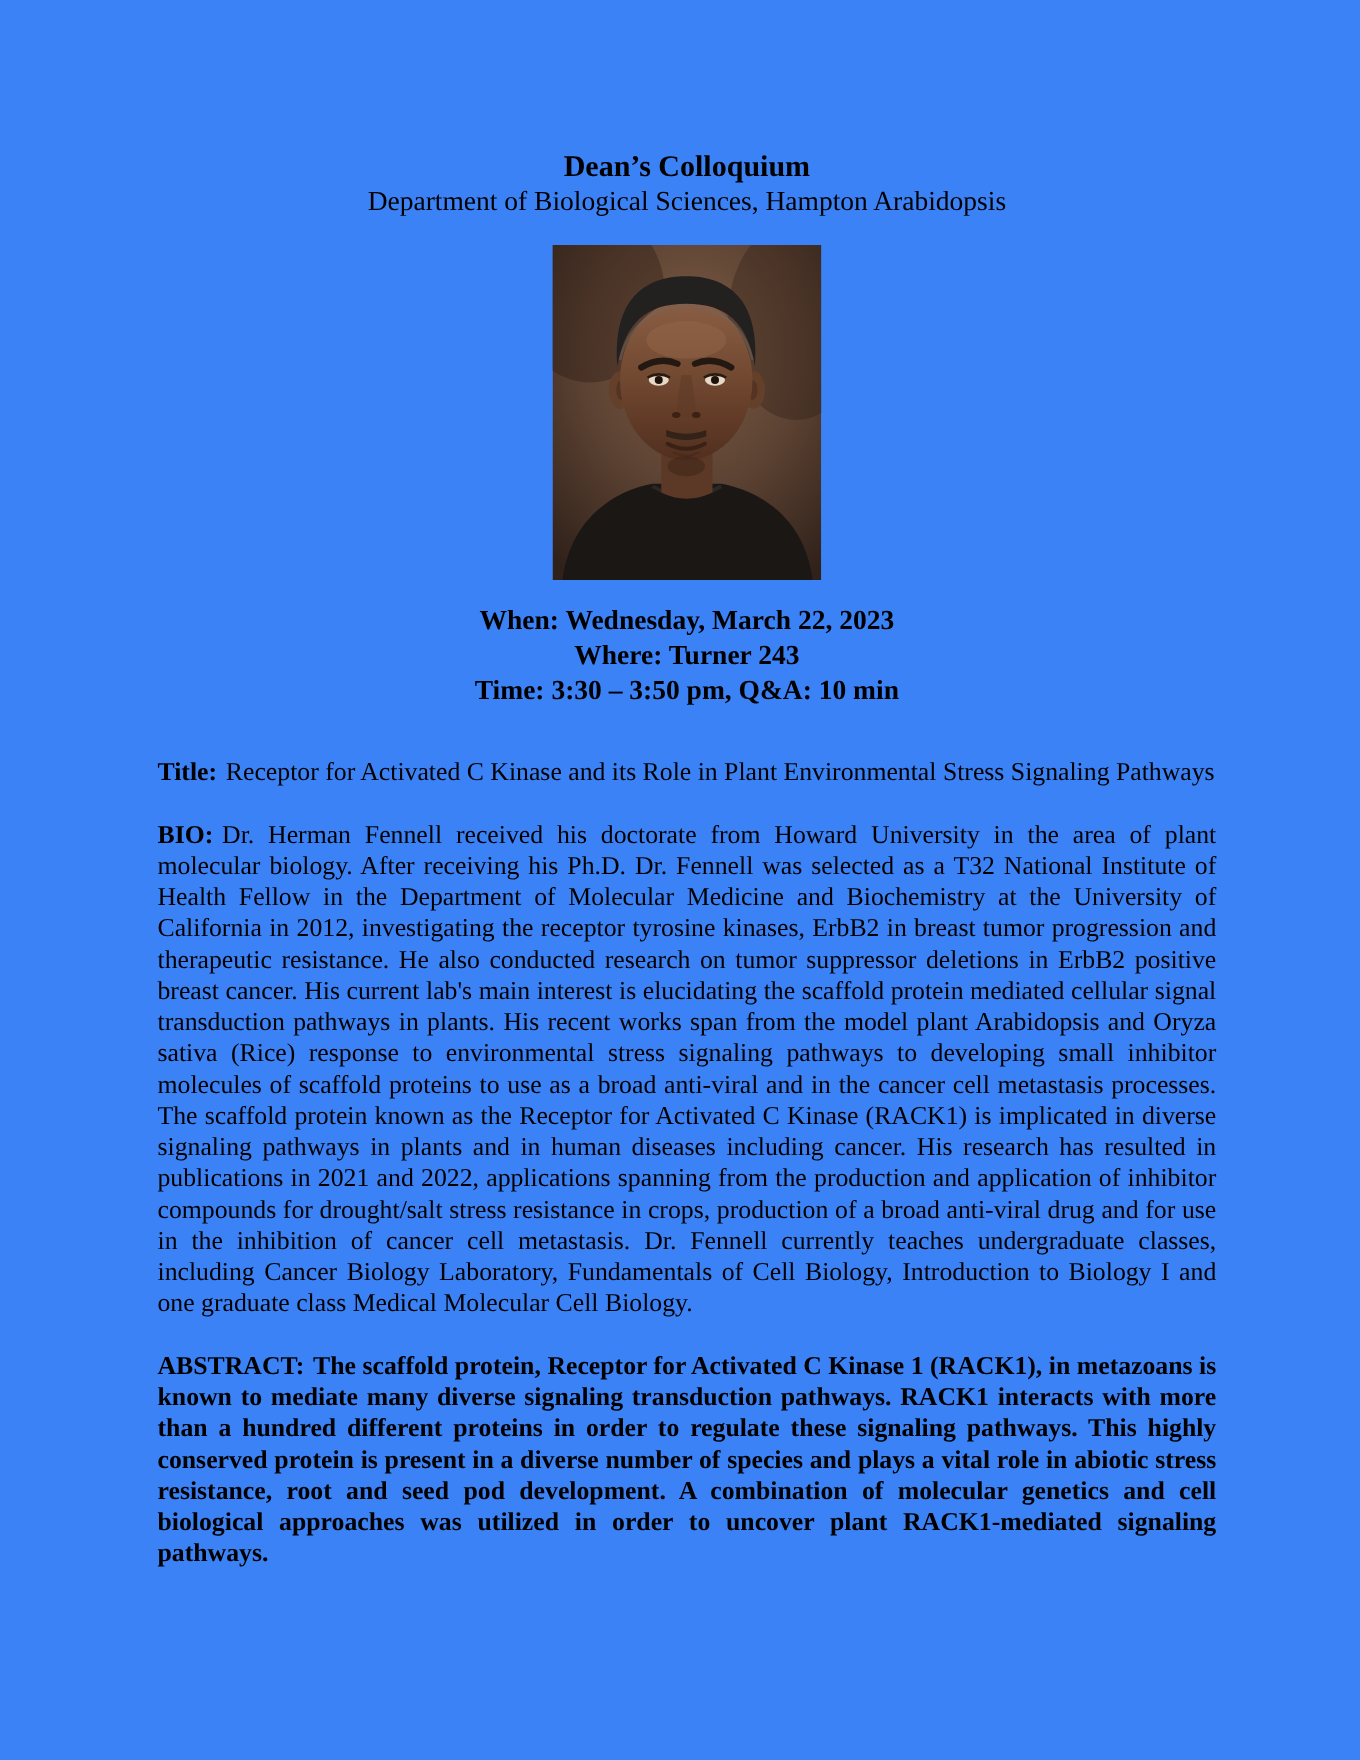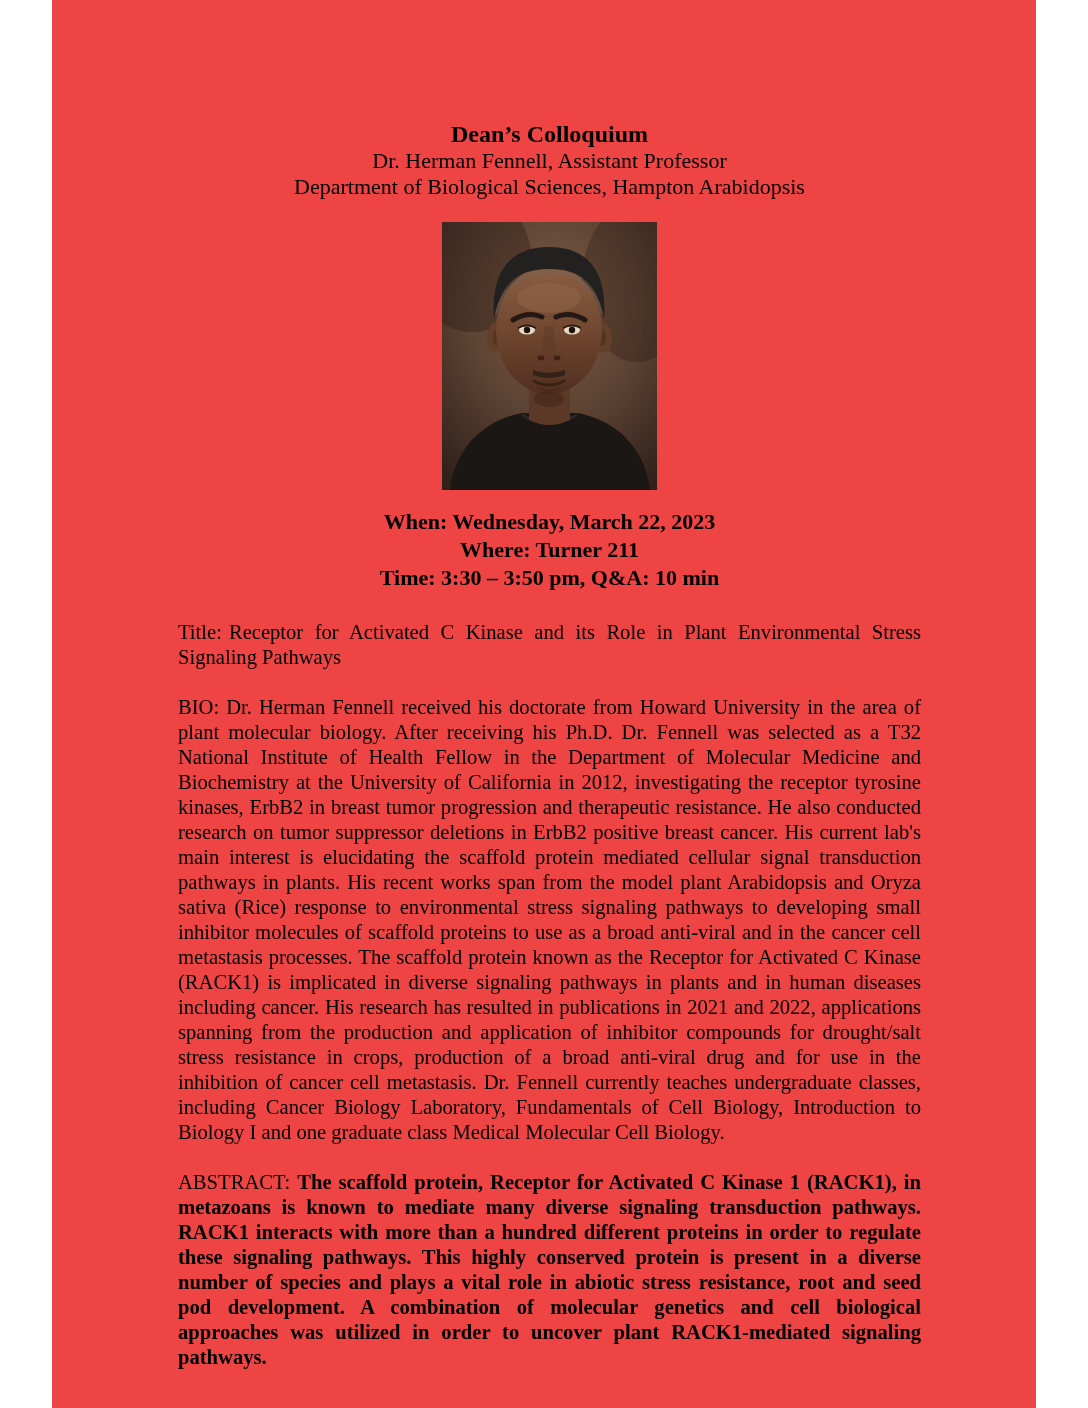--- a/index.html
+++ b/index.html
@@ -1,22 +1,22 @@
 <!DOCTYPE html>
 <html><head>
 <meta charset="utf-8">
 <style>
   * { box-sizing: border-box; }
   html, body { margin: 0; padding: 0; background: #ffffff; }
   .page {
     position: relative;
-    width: 984px;
+    width: 1088px;
     height: 1408px;
     margin: 0 auto;
-    background: #ef4444;
+    background: #3b82f6;
     color: #000000;
     font-family: "Liberation Serif", "DejaVu Serif", serif;
     padding: 120px 115px 0 126px;
     overflow: hidden;
   }
   .doc-header { text-align: center; }
   .doc-title {
     font-size: 24px;
     font-weight: bold;
     line-height: 28px;
@@ -29,41 +29,40 @@
     margin: 22px auto 18px auto;
     width: 215px;
     height: 268px;
   }
   .photo-wrap svg { display: block; }
   .event-block {
     text-align: center;
     font-weight: bold;
     font-size: 22px;
     line-height: 28px;
-    margin-bottom: 28px;
+    margin-bottom: 40px;
   }
   .body-par {
     font-size: 20.6px;
     line-height: 25px;
     text-align: justify;
     margin: 0 0 25px 0;
   }
-  .lead-label { font-weight: normal; margin-right: 7px; margin-top: 38px; }
+  .lead-label { font-weight: bold; margin-right: 7px; margin-top: 38px; }
   .bold-run { font-weight: normal; }
   .italic-run { }
   .abstract-par { font-weight: bold; }
 </style>
 </head>
 <body>
 
 <div class="page">
 
   <header class="doc-header">
     <div class="doc-title">Dean’s Colloquium</div>
-    <div class="doc-sub">Dr. Herman Fennell, Assistant Professor</div>
     <div class="doc-sub">Department of Biological Sciences, Hampton Arabidopsis</div>
   </header>
 
   <div class="photo-wrap">
     <svg width="215" height="268" viewBox="0 0 215 268" xmlns="http://www.w3.org/2000/svg" role="img">
       <defs>
         <radialGradient id="bgGrad" cx="52%" cy="32%" r="80%">
           <stop offset="0%" stop-color="#7d5c46"></stop>
           <stop offset="50%" stop-color="#5d4333"></stop>
           <stop offset="100%" stop-color="#30211a"></stop>
@@ -114,21 +113,21 @@
 
       <path d="M92 159 Q107 167 122 159" stroke="#3a2115" stroke-width="3" stroke-linecap="round" fill="none"></path>
       <path d="M97 166 Q107 171 117 166" stroke="#4a2a1a" stroke-width="2" stroke-linecap="round" fill="none" opacity="0.7"></path>
 
       <ellipse cx="107" cy="177" rx="15" ry="8" fill="#3a2418" opacity="0.45"></ellipse>
     </svg>
   </div>
 
   <div class="event-block">
     <div>When: Wednesday, March 22, 2023</div>
-    <div>Where: Turner 211</div>
+    <div>Where: Turner 243</div>
     <div>Time: 3:30 – 3:50 pm, Q&amp;A: 10 min</div>
   </div>
 
   <p class="body-par"><span class="lead-label">Title:</span><span>Receptor for Activated C Kinase and its Role in Plant Environmental Stress Signaling Pathways</span></p>
 
   <p class="body-par"><span class="lead-label">BIO:</span><span>Dr. Herman Fennell received his doctorate from Howard University in the area of plant molecular biology.  After receiving his Ph.D. Dr. Fennell was selected as a T32 National Institute of Health Fellow in the Department of Molecular Medicine and Biochemistry at the University of California in 2012, investigating the </span><span class="bold-run">receptor tyrosine kinases, ErbB2 in breast tumor progression and therapeutic resistance. He also conducted research on tumor suppressor deletions in ErbB2 positive breast cancer.</span><span> His current lab's main interest is elucidating the scaffold protein mediated cellular signal transduction pathways in plants. His recent works span from the model plant Arabidopsis and </span><span class="italic-run">Oryza sativa</span><span> (Rice) response to environmental stress signaling pathways to developing small inhibitor molecules of scaffold proteins to use as a broad anti-viral and in the cancer cell metastasis processes. The scaffold protein known as the Receptor for Activated C Kinase (RACK1) is implicated in diverse signaling pathways in plants and in human diseases including cancer. His research has resulted in publications in 2021 and 2022, applications spanning from the production and application of inhibitor compounds for drought/salt stress resistance in crops, production of a broad anti-viral drug and for use in the inhibition of cancer cell metastasis. Dr. Fennell currently teaches undergraduate classes, including Cancer Biology Laboratory, Fundamentals of Cell Biology, Introduction to Biology I and one graduate class Medical Molecular Cell Biology.</span></p>
 
   <p class="body-par abstract-par"><span class="lead-label">ABSTRACT:</span><span>The scaffold protein, Receptor for Activated C Kinase 1 (RACK1), in metazoans is known to mediate many diverse signaling transduction pathways. RACK1 interacts with more than a hundred different proteins in order to regulate these signaling pathways. This highly conserved protein is present in a diverse number of species and plays a vital role in abiotic stress resistance, root and seed pod development. A combination of molecular genetics and cell biological approaches was utilized in order to uncover plant RACK1-mediated signaling pathways.</span></p>
 
 </div>

